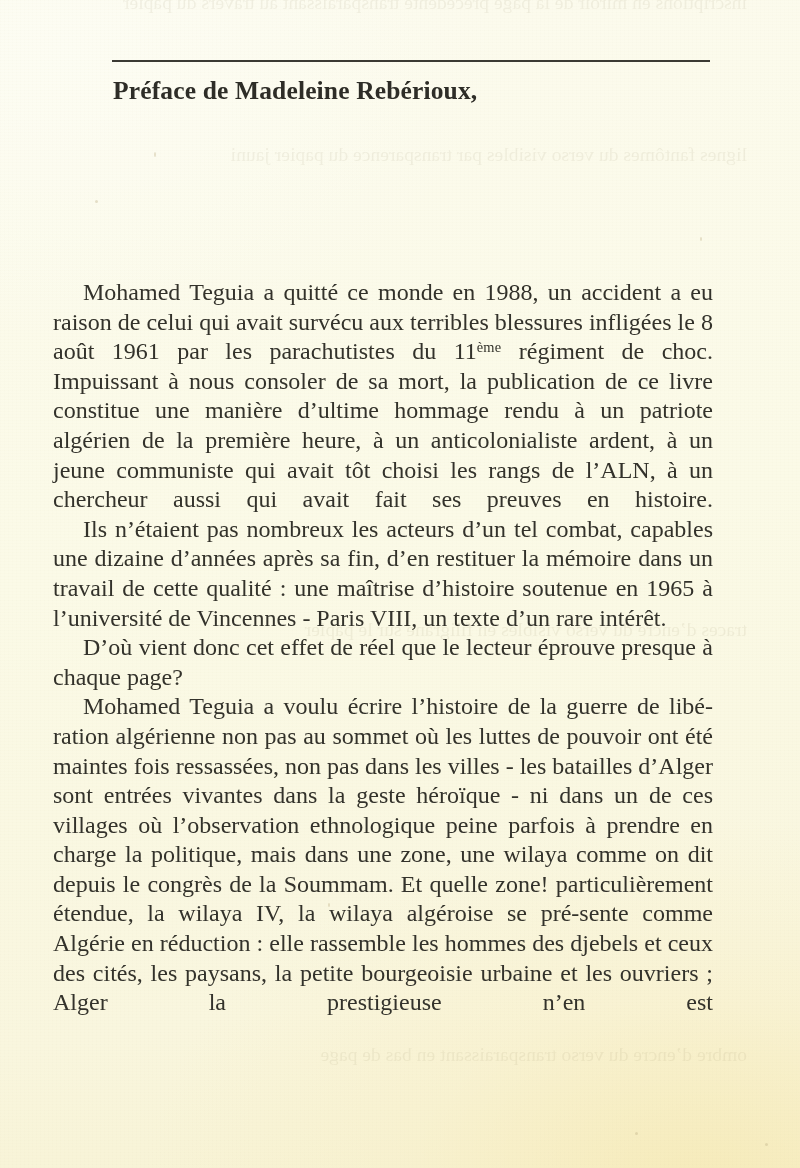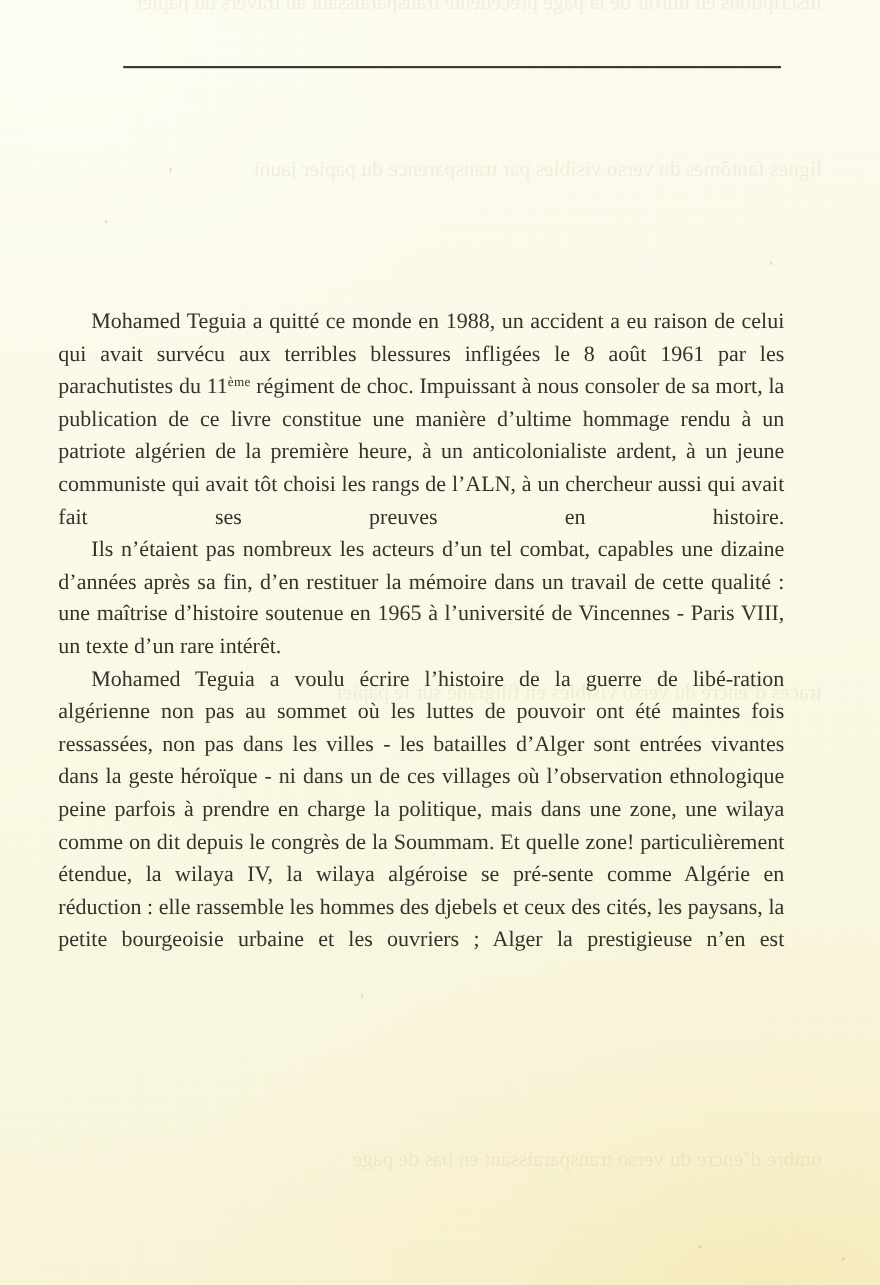--- a/index.html
+++ b/index.html
@@ -105,21 +105,21 @@
     white-space: nowrap;
   }
 
   
   .body-text {
     position: absolute;
     left: 53px;
     top: 278px;
     width: 660px;
     color: #33322b;
-    font-size: 20px;
+    font-size: 24px;
     line-height: 29.6px;
     text-align: justify;
     text-justify: inter-word;
     -webkit-hyphens: none;
     hyphens: none;
   }
 
   .body-text p {
     margin: 0;
     text-indent: 30px;
@@ -155,27 +155,29 @@
 
   <div class="bleed-layer">
     <div class="bleed-block bleed-top">inscriptions en miroir de la page précédente transparaissant au travers du papier</div>
     <div class="bleed-block bleed-mid">lignes fantômes du verso visibles par transparence du papier jauni</div>
     <div class="bleed-block bleed-low">traces d’encre du verso visibles en filigrane sur le papier</div>
     <div class="bleed-block bleed-bot">ombre d’encre du verso transparaissant en bas de page</div>
   </div>
 
   <div class="head-rule"></div>
 
+  <h1 class="page-title">Préface de Madeleine Rebérioux,</h1>
 
   <div class="body-text">
 
     <p class="justify-last"><span>Mohamed Teguia a quitté ce monde en 1988, un accident a eu raison de celui qui avait survécu aux terribles blessures infligées le 8 août 1961 par les parachutistes du 11</span><sup class="ord">ème</sup><span> régiment de choc. Impuissant à nous consoler de sa mort, la publication de ce livre constitue une manière d’ultime hommage rendu à un patriote algérien de la première heure, à un anticolonialiste ardent, à un jeune communiste qui avait tôt choisi les rangs de l’ALN, à un chercheur aussi qui avait fait ses preuves en histoire.</span></p>
 
     <p>Ils n’étaient pas nombreux les acteurs d’un tel combat, capables une dizaine d’années après sa fin, d’en restituer la mémoire dans un travail de cette qualité : une maîtrise d’histoire soutenue en 1965 à l’université de Vincennes - Paris VIII, un texte d’un rare intérêt.</p>
 
+    <p>D’où vient donc cet effet de réel que le lecteur éprouve presque à chaque page?</p>
 
     <p class="justify-last">Mohamed Teguia a voulu écrire l’histoire de la guerre de libé-ration algérienne non pas au sommet où les luttes de pouvoir ont été maintes fois ressassées, non pas dans les villes - les batailles d’Alger sont entrées vivantes dans la geste héroïque - ni dans un de ces villages où l’observation ethnologique peine parfois à prendre en charge la politique, mais dans une zone, une wilaya comme on dit depuis le congrès de la Soummam. Et quelle zone! particulièrement étendue, la wilaya IV, la wilaya algéroise se pré-sente comme Algérie en réduction : elle rassemble les hommes des djebels et ceux des cités, les paysans, la petite bourgeoisie urbaine et les ouvriers ; Alger la prestigieuse n’en est</p>
 
   </div>
 
   <div class="speck" style="left:154px; top:152px; width:2px; height:5px;"></div>
   <div class="speck" style="left:95px;  top:200px; width:3px; height:3px;"></div>
   <div class="speck" style="left:700px; top:237px; width:2px; height:4px;"></div>
   <div class="speck" style="left:635px; top:1132px; width:3px; height:3px;"></div>
   <div class="speck" style="left:765px; top:1143px; width:3px; height:3px;"></div>

